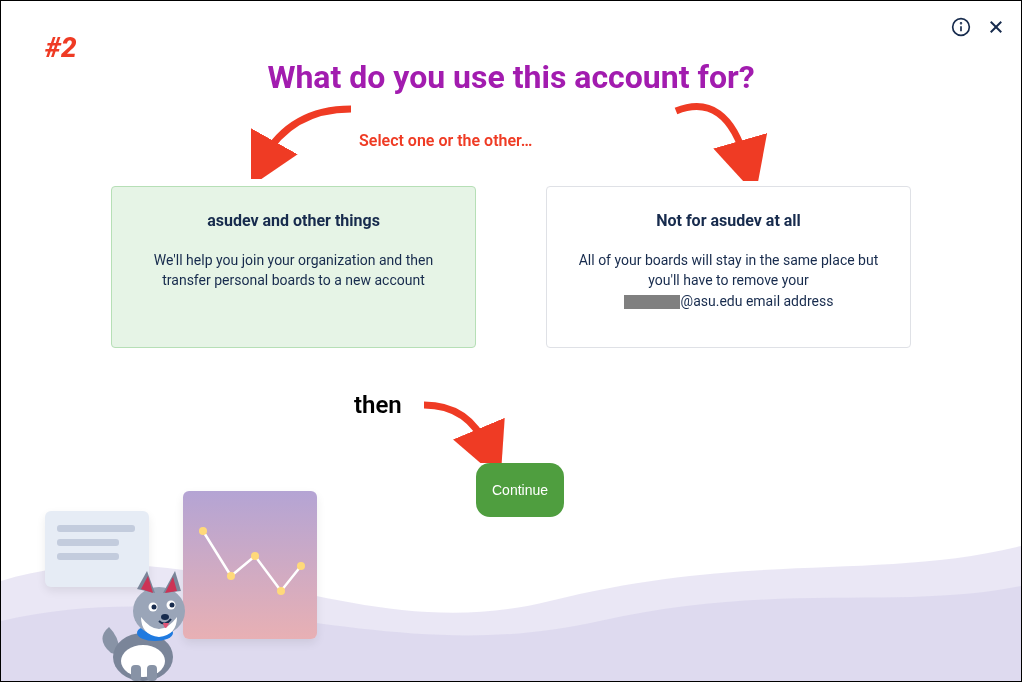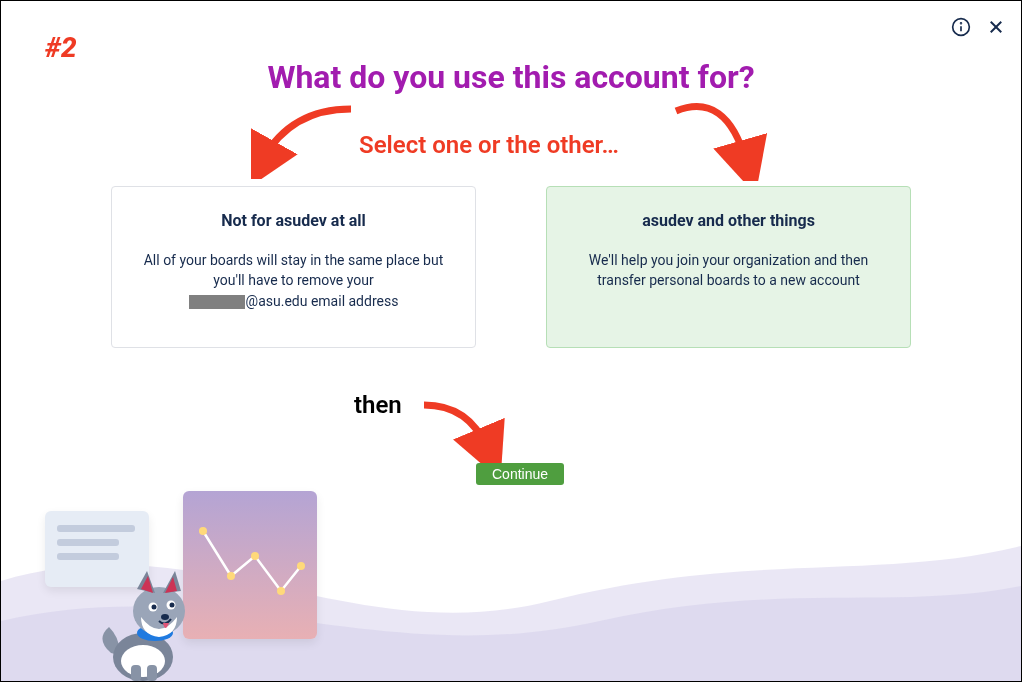--- a/index.html
+++ b/index.html
@@ -43,21 +43,21 @@
       text-align: center;
       font-size: 32px;
       font-weight: 700;
       color: #a21caf;
       margin-top: 57px;
     }
     .annotation-select {
       position: absolute;
       top: 130px;
       left: 358px;
-      font-size: 24px;
+      font-size: 16px;
       color: #ef3b24;
       font-weight: 600;
     }
     .arrow-left {
       position: absolute;
       top: 98px;
       left: 250px;
     }
     .arrow-right {
       position: absolute;
@@ -117,22 +117,22 @@
       top: 392px;
       left: 418px;
     }
     .continue-btn {
       position: absolute;
       top: 462px;
       left: 475px;
       background: #4f9e3f;
       color: #fff;
       border: none;
-      border-radius: 3px;
-      padding: 3px 16px;
+      border-radius: 14px;
+      padding: 19px 16px;
       font-size: 14px;
       font-weight: 500;
       cursor: pointer;
     }
     .bg-wave {
       position: absolute;
       bottom: 0;
       left: 0;
       width: 100%;
       height: 170px;
@@ -232,31 +232,31 @@
 <svg class="arrow-right" width="100" height="90">
   <defs>
     <marker id="ah2" markerWidth="8" markerHeight="8" refX="3" refY="4" orient="auto">
       <path d="M0,0 L8,4 L0,8 Z" fill="#ef3b24"></path>
     </marker>
   </defs>
   <path d="M5,20 Q55,0 75,70" stroke="#ef3b24" stroke-width="7" fill="none" marker-end="url(#ah2)"></path>
 </svg>
 
 <div class="cards">
+  <div class="card selected">
+    <div class="card-title">asudev and other things</div>
+    <div class="card-desc">We'll help you join your organization and then transfer personal boards to a new account</div>
+  </div>
   <div class="card">
     <div class="card-title">Not for asudev at all</div>
     <div class="card-desc">
       <span>All of your boards will stay in the same place but you'll have to remove your</span>
       <br>
       <span class="redacted"></span><span>@asu.edu email address</span>
     </div>
-  </div>
-  <div class="card selected">
-    <div class="card-title">asudev and other things</div>
-    <div class="card-desc">We'll help you join your organization and then transfer personal boards to a new account</div>
   </div>
 </div>
 
 <div class="annotation-then">then</div>
 
 <svg class="arrow-then" width="90" height="70">
   <defs>
     <marker id="ah3" markerWidth="8" markerHeight="8" refX="3" refY="4" orient="auto">
       <path d="M0,0 L8,4 L0,8 Z" fill="#ef3b24"></path>
     </marker>

